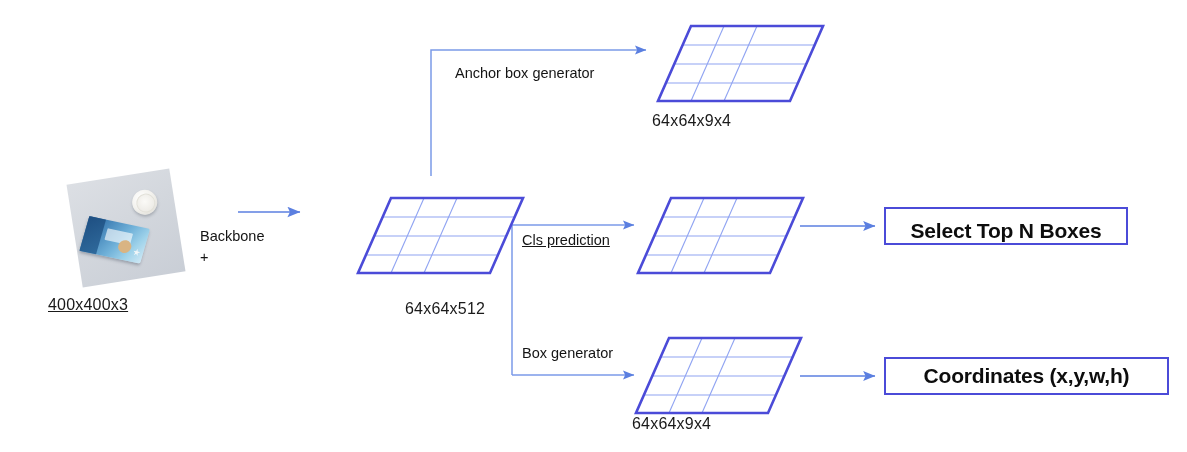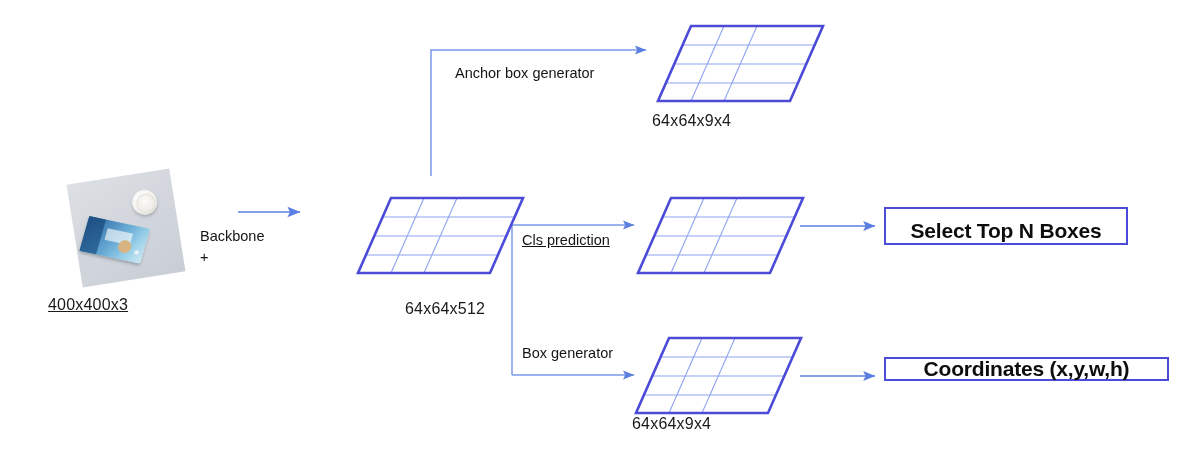--- a/index.html
+++ b/index.html
@@ -265,17 +265,17 @@
 
   <div class="lbl lbl-edge" style="left:522px; top:232px;text-decoration:underline;">Cls prediction</div>
 
   <div class="lbl lbl-edge" style="left:522px; top:345px;">Box generator</div>
   <div class="lbl lbl-dim" style="left:632px; top:415px;">64x64x9x4</div>
 
   <div class="resultbox" style="left:884px; top:207px; width:244px; height:38px;align-items:flex-end;">
     <span class="box-text">Select Top N Boxes</span>
   </div>
 
-  <div class="resultbox" style="left:884px; top:357px; width:285px; height:24px;">
+  <div class="resultbox" style="left:884px; top:357px; width:285px; height:38px;">
     <span class="box-text">Coordinates (x,y,w,h)</span>
   </div>
 
 </div>
 
 </body></html>

